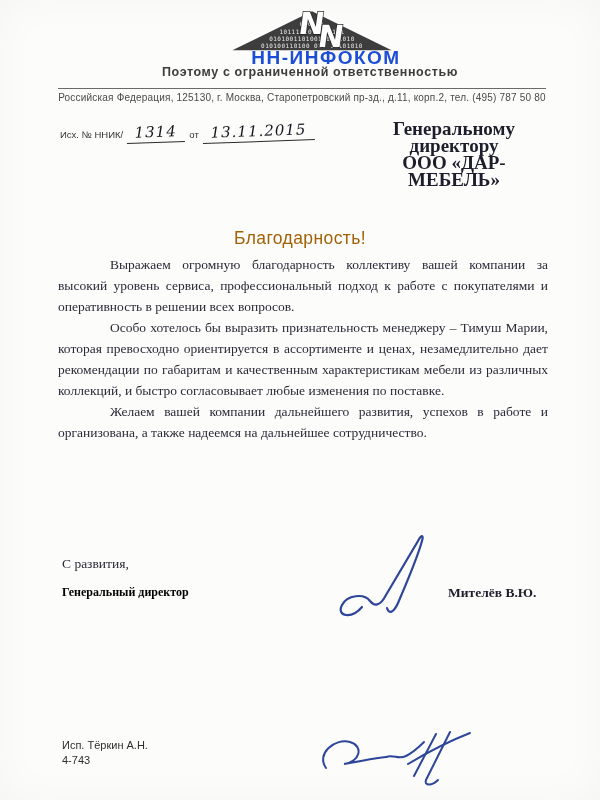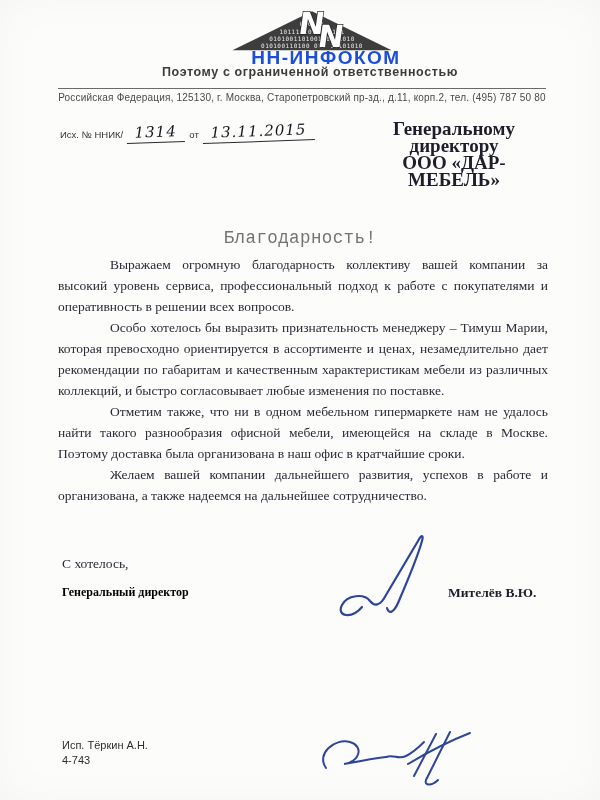--- a/index.html
+++ b/index.html
@@ -52,22 +52,22 @@
     padding:0 8px 1px 8px;margin:0 4px;
     transform:rotate(-2deg);transform-origin:left bottom;
   }
   .recipient{
     position:absolute;top:120px;left:368px;width:172px;
     font-weight:bold;font-size:19px;line-height:17px;color:#1d1d2b;text-align:center;
   }
   
   .letter-title{
     position:absolute;top:228px;left:0;width:600px;text-align:center;
-    font-family:Liberation Mono, monospace;
-    font-size:17.5px;color:#737373;letter-spacing:0.4px;
+    font-family:Liberation Sans, sans-serif;
+    font-size:17.5px;color:#a16207;letter-spacing:0.4px;
   }
   .letter-body{
     position:absolute;top:254px;left:58px;width:490px;
     font-size:13.5px;line-height:21px;color:#2a2a38;
     text-align:justify;
   }
   .letter-body p{margin:0;text-indent:52px;}
   
   .salutation{position:absolute;top:556px;left:62px;font-size:13.5px;color:#2a2a38;}
   .position-title{position:absolute;top:585px;left:62px;font-size:12px;font-weight:bold;color:#000000;}
@@ -118,25 +118,24 @@
   <div class="recipient">
     <div>Генеральному директору</div>
     <div>ООО «ДАР-МЕБЕЛЬ»</div>
   </div>
 
   <div class="letter-title">Благодарность!</div>
 
   <div class="letter-body">
     <p>Выражаем огромную благодарность коллективу вашей компании за высокий уровень сервиса, профессиональный подход к работе с покупателями и оперативность в решении всех вопросов.</p>
     <p>Особо хотелось бы выразить признательность менеджеру – Тимуш Марии, которая превосходно ориентируется в ассортименте и ценах, незамедлительно дает рекомендации по габаритам и качественным характеристикам мебели из различных коллекций, и быстро согласовывает любые изменения по поставке.</p>
-    <p>Отметим также, что ни в одном мебельном гипермаркете нам не удалось найти такого разнообразия офисной мебели, имеющейся на складе в Москве. Поэтому доставка была организована в наш офис в кратчайшие сроки.</p>
     <p>Желаем вашей компании дальнейшего развития, успехов в работе и организована, а также надеемся на дальнейшее сотрудничество.</p>
   </div>
 
-  <div class="salutation">С хотелось,</div>
+  <div class="salutation">С развития,</div>
   <div class="position-title">Генеральный директор</div>
 
   <svg class="sig-main" viewBox="0 0 104 88" xmlns="http://www.w3.org/2000/svg" aria-hidden="true">
     <g fill="none" stroke="#2e4699" stroke-width="2.2" stroke-linecap="round">
       <path d="M24,74 C14,86 -2,84 4,72 C9,62 26,60 32,68 C36,73 42,74 48,62 L80,8 C83,2 86,1 84,8 C79,26 66,56 60,70 C56,79 51,82 49,75"></path>
     </g>
   </svg>
 
   <div class="signer-name">Мителёв В.Ю.</div>
 

